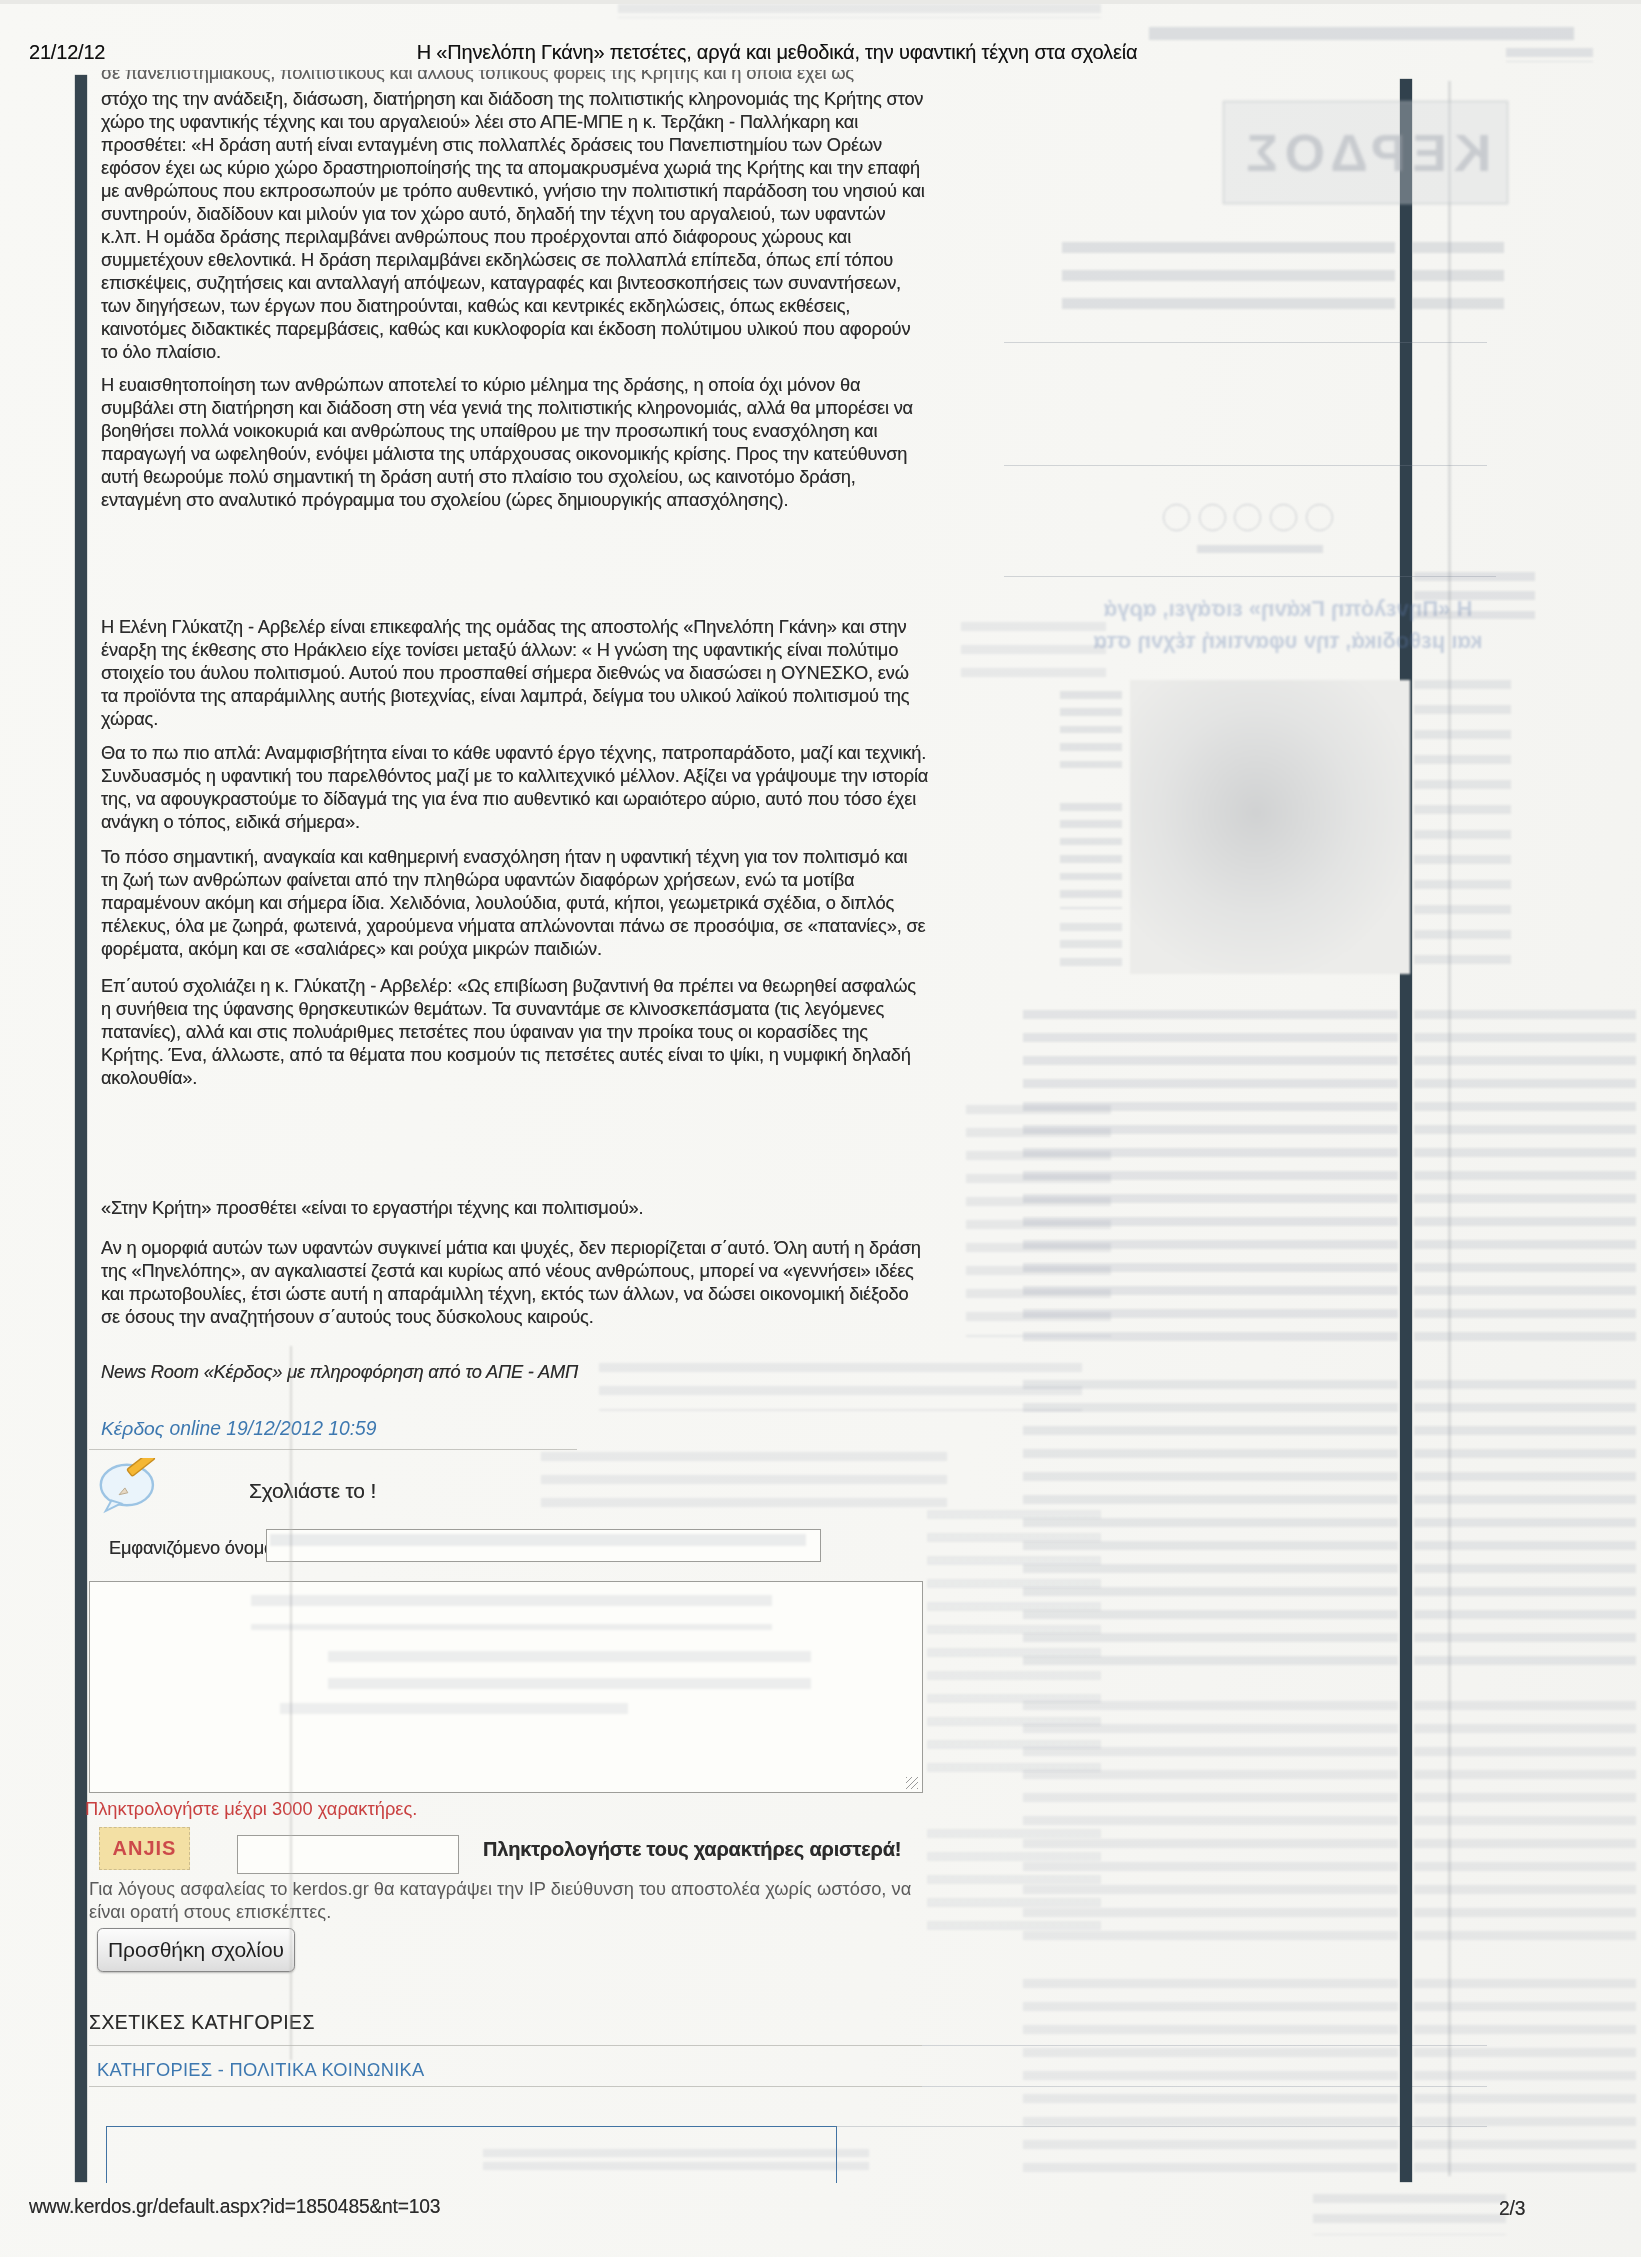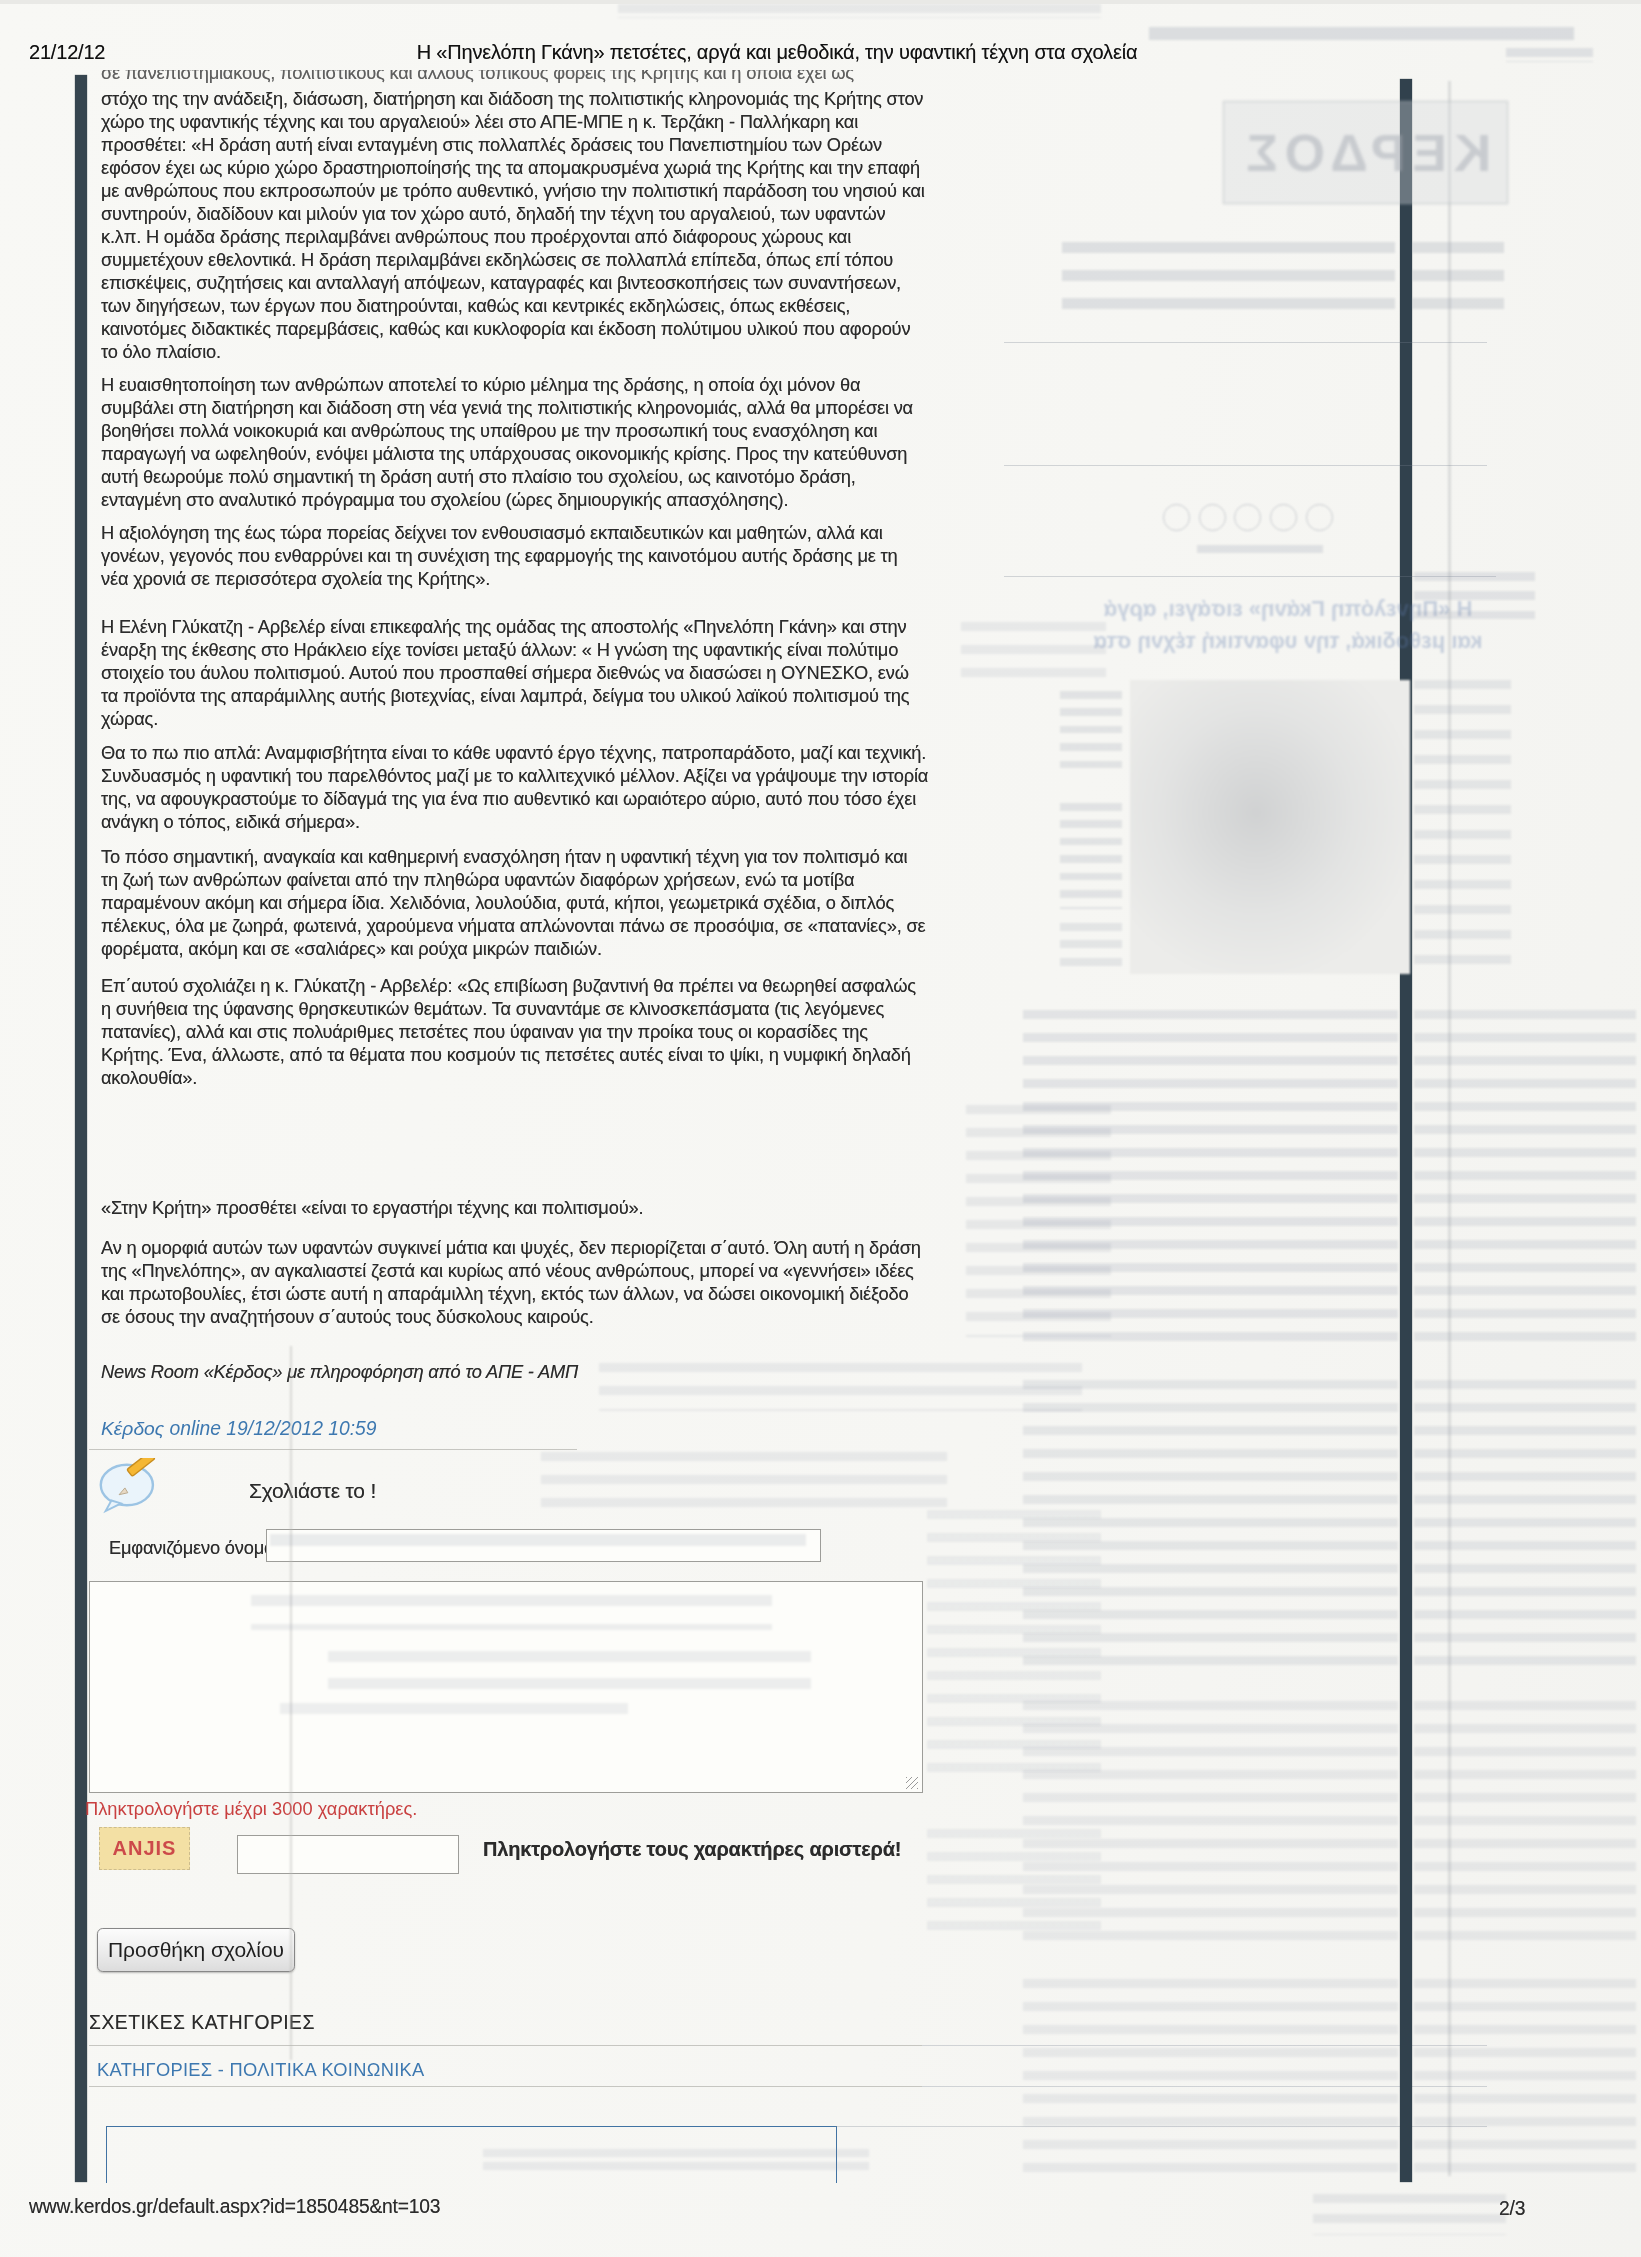--- a/index.html
+++ b/index.html
@@ -100,21 +100,20 @@
   <div class="abs hdr scan-text" style="left:164px;top:37px;width:1226px;text-align:center;">Η «Πηνελόπη Γκάνη» πετσέτες, αργά και μεθοδικά, την υφαντική τέχνη στα σχολεία</div>
 
   <div class="abs bar" style="left:75px;top:71px;width:11.6px;height:2107px;"></div>
 
   <div class="abs cut-line" style="top:66px;">
     <div class="scan-text">σε πανεπιστημιακούς, πολιτιστικούς και άλλους τοπικούς φορείς της Κρήτης και η οποία έχει ως</div>
   </div>
 
   <p class="abs article-p scan-text" style="top:83px;">στόχο της την ανάδειξη, διάσωση, διατήρηση και διάδοση της πολιτιστικής κληρονομιάς της Κρήτης στον χώρο της υφαντικής τέχνης και του αργαλειού» λέει στο ΑΠΕ-ΜΠΕ η κ. Τερζάκη - Παλλήκαρη και προσθέτει: «Η δράση αυτή είναι ενταγμένη στις πολλαπλές δράσεις του Πανεπιστημίου των Ορέων εφόσον έχει ως κύριο χώρο δραστηριοποίησής της τα απομακρυσμένα χωριά της Κρήτης και την επαφή με ανθρώπους που εκπροσωπούν με τρόπο αυθεντικό, γνήσιο την πολιτιστική παράδοση του νησιού και συντηρούν, διαδίδουν και μιλούν για τον χώρο αυτό, δηλαδή την τέχνη του αργαλειού, των υφαντών κ.λπ. Η ομάδα δράσης περιλαμβάνει ανθρώπους που προέρχονται από διάφορους χώρους και συμμετέχουν εθελοντικά. Η δράση περιλαμβάνει εκδηλώσεις σε πολλαπλά επίπεδα, όπως επί τόπου επισκέψεις, συζητήσεις και ανταλλαγή απόψεων, καταγραφές και βιντεοσκοπήσεις των συναντήσεων, των διηγήσεων, των έργων που διατηρούνται, καθώς και κεντρικές εκδηλώσεις, όπως εκθέσεις, καινοτόμες διδακτικές παρεμβάσεις, καθώς και κυκλοφορία και έκδοση πολύτιμου υλικού που αφορούν το όλο πλαίσιο.</p>
   <p class="abs article-p scan-text" style="top:369px;">Η ευαισθητοποίηση των ανθρώπων αποτελεί το κύριο μέλημα της δράσης, η οποία όχι μόνον θα συμβάλει στη διατήρηση και διάδοση στη νέα γενιά της πολιτιστικής κληρονομιάς, αλλά θα μπορέσει να βοηθήσει πολλά νοικοκυριά και ανθρώπους της υπαίθρου με την προσωπική τους ενασχόληση και παραγωγή να ωφεληθούν, ενόψει μάλιστα της υπάρχουσας οικονομικής κρίσης. Προς την κατεύθυνση αυτή θεωρούμε πολύ σημαντική τη δράση αυτή στο πλαίσιο του σχολείου, ως καινοτόμο δράση, ενταγμένη στο αναλυτικό πρόγραμμα του σχολείου (ώρες δημιουργικής απασχόλησης).</p>
-  <p class="abs article-p scan-text" style="top:517px;">Η αξιολόγηση της έως τώρα πορείας δείχνει τον ενθουσιασμό εκπαιδευτικών και μαθητών, αλλά και γονέων, γεγονός που ενθαρρύνει και τη συνέχιση της εφαρμογής της καινοτόμου αυτής δράσης με τη νέα χρονιά σε περισσότερα σχολεία της Κρήτης».</p>
   <p class="abs article-p scan-text" style="top:611px;">Η Ελένη Γλύκατζη - Αρβελέρ είναι επικεφαλής της ομάδας της αποστολής «Πηνελόπη Γκάνη» και στην έναρξη της έκθεσης στο Ηράκλειο είχε τονίσει μεταξύ άλλων: « Η γνώση της υφαντικής είναι πολύτιμο στοιχείο του άυλου πολιτισμού. Αυτού που προσπαθεί σήμερα διεθνώς να διασώσει η ΟΥΝΕΣΚΟ, ενώ τα προϊόντα της απαράμιλλης αυτής βιοτεχνίας, είναι λαμπρά, δείγμα του υλικού λαϊκού πολιτισμού της χώρας.</p>
   <p class="abs article-p scan-text" style="top:737px;">Θα το πω πιο απλά: Αναμφισβήτητα είναι το κάθε υφαντό έργο τέχνης, πατροπαράδοτο, μαζί και τεχνική. Συνδυασμός η υφαντική του παρελθόντος μαζί με το καλλιτεχνικό μέλλον. Αξίζει να γράψουμε την ιστορία της, να αφουγκραστούμε το δίδαγμά της για ένα πιο αυθεντικό και ωραιότερο αύριο, αυτό που τόσο έχει ανάγκη ο τόπος, ειδικά σήμερα».</p>
   <p class="abs article-p scan-text" style="top:841px;">Το πόσο σημαντική, αναγκαία και καθημερινή ενασχόληση ήταν η υφαντική τέχνη για τον πολιτισμό και τη ζωή των ανθρώπων φαίνεται από την πληθώρα υφαντών διαφόρων χρήσεων, ενώ τα μοτίβα παραμένουν ακόμη και σήμερα ίδια. Χελιδόνια, λουλούδια, φυτά, κήποι, γεωμετρικά σχέδια, ο διπλός πέλεκυς, όλα με ζωηρά, φωτεινά, χαρούμενα νήματα απλώνονται πάνω σε προσόψια, σε «πατανίες», σε φορέματα, ακόμη και σε «σαλιάρες» και ρούχα μικρών παιδιών.</p>
   <p class="abs article-p scan-text" style="top:970px;">Επ΄αυτού σχολιάζει η κ. Γλύκατζη - Αρβελέρ: «Ως επιβίωση βυζαντινή θα πρέπει να θεωρηθεί ασφαλώς η συνήθεια της ύφανσης θρησκευτικών θεμάτων. Τα συναντάμε σε κλινοσκεπάσματα (τις λεγόμενες πατανίες), αλλά και στις πολυάριθμες πετσέτες που ύφαιναν για την προίκα τους οι κορασίδες της Κρήτης. Ένα, άλλωστε, από τα θέματα που κοσμούν τις πετσέτες αυτές είναι το ψίκι, η νυμφική δηλαδή ακολουθία».</p>
   <p class="abs article-p scan-text" style="top:1192px;">«Στην Κρήτη» προσθέτει «είναι το εργαστήρι τέχνης και πολιτισμού».</p>
   <p class="abs article-p scan-text" style="top:1232px;">Αν η ομορφιά αυτών των υφαντών συγκινεί μάτια και ψυχές, δεν περιορίζεται σ΄αυτό. Όλη αυτή η δράση της «Πηνελόπης», αν αγκαλιαστεί ζεστά και κυρίως από νέους ανθρώπους, μπορεί να «γεννήσει» ιδέες και πρωτοβουλίες, έτσι ώστε αυτή η απαράμιλλη τέχνη, εκτός των άλλων, να δώσει οικονομική διέξοδο σε όσους την αναζητήσουν σ΄αυτούς τους δύσκολους καιρούς.</p>
 
   <div class="abs scan-text" style="left:101px;top:1357px;font-size:18.3px;font-style:italic;">News Room «Κέρδος» με πληροφόρηση από το ΑΠΕ - ΑΜΠ</div>
   <div class="abs blue" style="left:101px;top:1414px;font-size:19.3px;font-style:italic;">Κέρδος online 19/12/2012 10:59</div>
   <div class="abs hr" style="left:89px;top:1445px;width:488px;"></div>
@@ -133,20 +132,21 @@
 
   <textarea class="field" style="left: 89px; top: 1577px; width: 834px; height: 212px;" readonly=""></textarea>
   <div class="grip" style="left:906px;top:1773px;"></div>
 
   <div class="abs red" style="left:85px;top:1794px;font-size:18.3px;">Πληκτρολογήστε μέχρι 3000 χαρακτήρες.</div>
 
   <div class="captcha-box" style="left:99px;top:1823px;width:89px;height:41px;">ANJIS</div>
   <input class="field" style="left: 237px; top: 1831px; width: 222px; height: 39px;" readonly="">
   <div class="abs scan-text" style="left:483px;top:1834px;font-size:20px;font-weight:bold;">Πληκτρολογήστε τους χαρακτήρες αριστερά!</div>
 
+  <div class="abs grey-note" style="left:89px;top:1873px;width:830px;font-size:18.3px;line-height:23px;">Για λόγους ασφαλείας το kerdos.gr θα καταγράψει την IP διεύθυνση του αποστολέα χωρίς ωστόσο, να είναι ορατή στους επισκέπτες.</div>
 
   <button class="btn" style="left:97px;top:1924px;width:198px;height:44px;">Προσθήκη σχολίου</button>
 
   <div class="abs scan-text" style="left:89px;top:2008px;font-size:19.3px;letter-spacing:0.5px;">ΣΧΕΤΙΚΕΣ ΚΑΤΗΓΟΡΙΕΣ</div>
   <div class="abs hr" style="left:89px;top:2041px;width:833px;"></div>
   <div class="abs hr-faint" style="left:922px;top:2041px;width:565px;"></div>
   <div class="abs blue" style="left:97px;top:2055px;font-size:18.3px;letter-spacing:0.3px;">ΚΑΤΗΓΟΡΙΕΣ - ΠΟΛΙΤΙΚΑ ΚΟΙΝΩΝΙΚΑ</div>
   <div class="abs hr" style="left:89px;top:2082px;width:833px;"></div>
   <div class="abs hr-faint" style="left:922px;top:2082px;width:565px;"></div>
 

